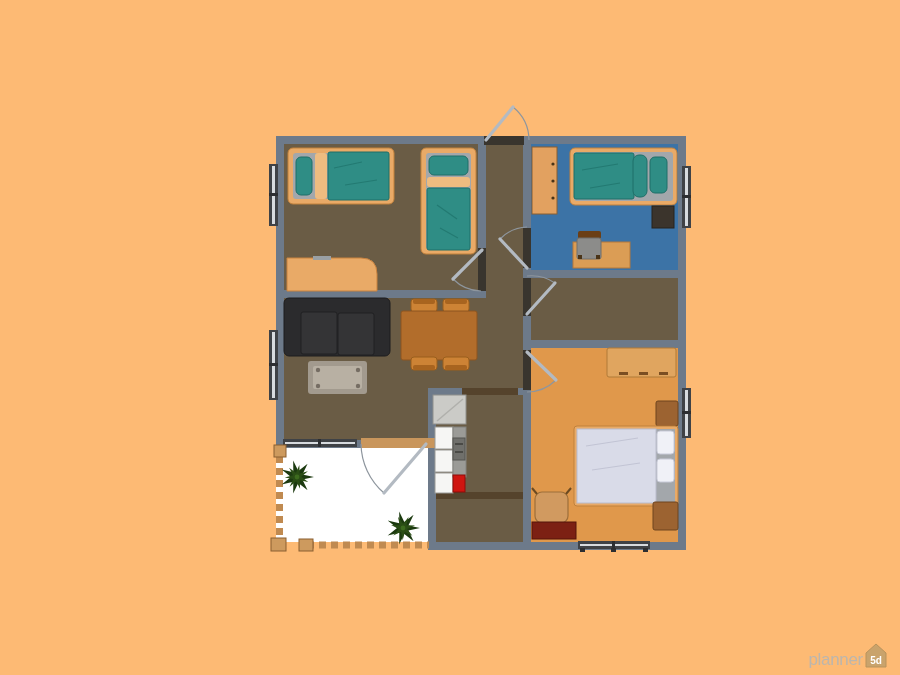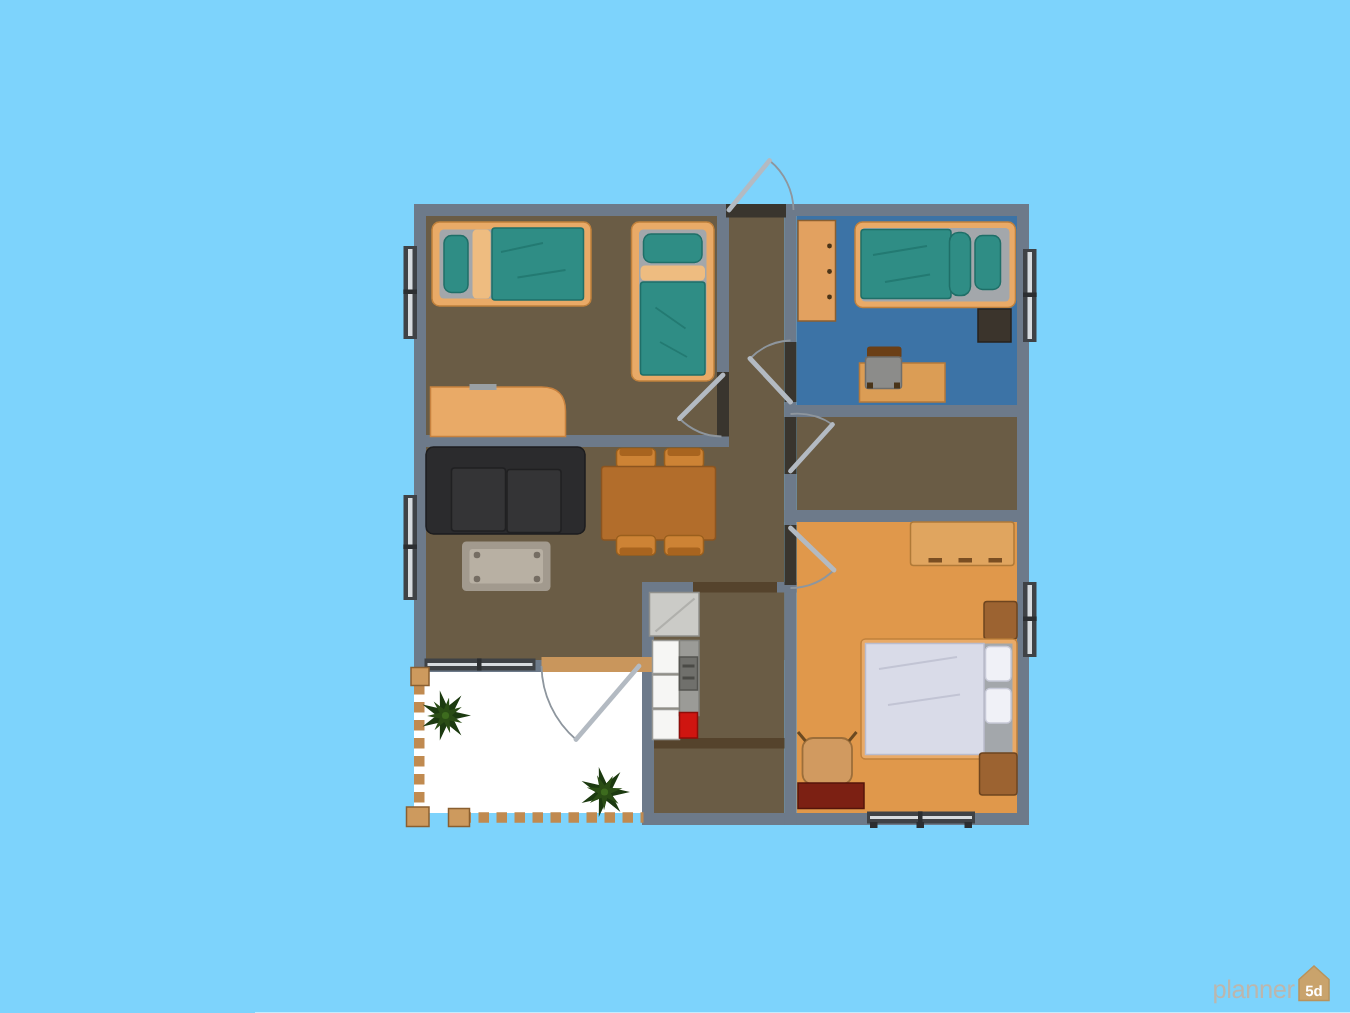--- a/index.html
+++ b/index.html
@@ -1,16 +1,16 @@
 <!DOCTYPE html>
 <html><head>
 <meta charset="utf-8">
 <style>
   html,body{margin:0;padding:0;background:#ffffff;}
-  .stage{position:relative;width:900px;height:675px;background:#7dd3fc;overflow:hidden;
+  .stage{position:relative;width:900px;height:675px;background:#fdba74;overflow:hidden;
          font-family:"Liberation Sans", sans-serif;}
   svg{display:block}
   
   .wall{fill:#6d7a8a}
   .floor-brown{fill:#6a5c45}
   .floor-blue{fill:#3c73a6}
   .floor-orange{fill:#e0984b}
   .floor-patio{fill:#ffffff}
   .frame-dark{fill:#39352e}
   .portal{fill:#55432c}

